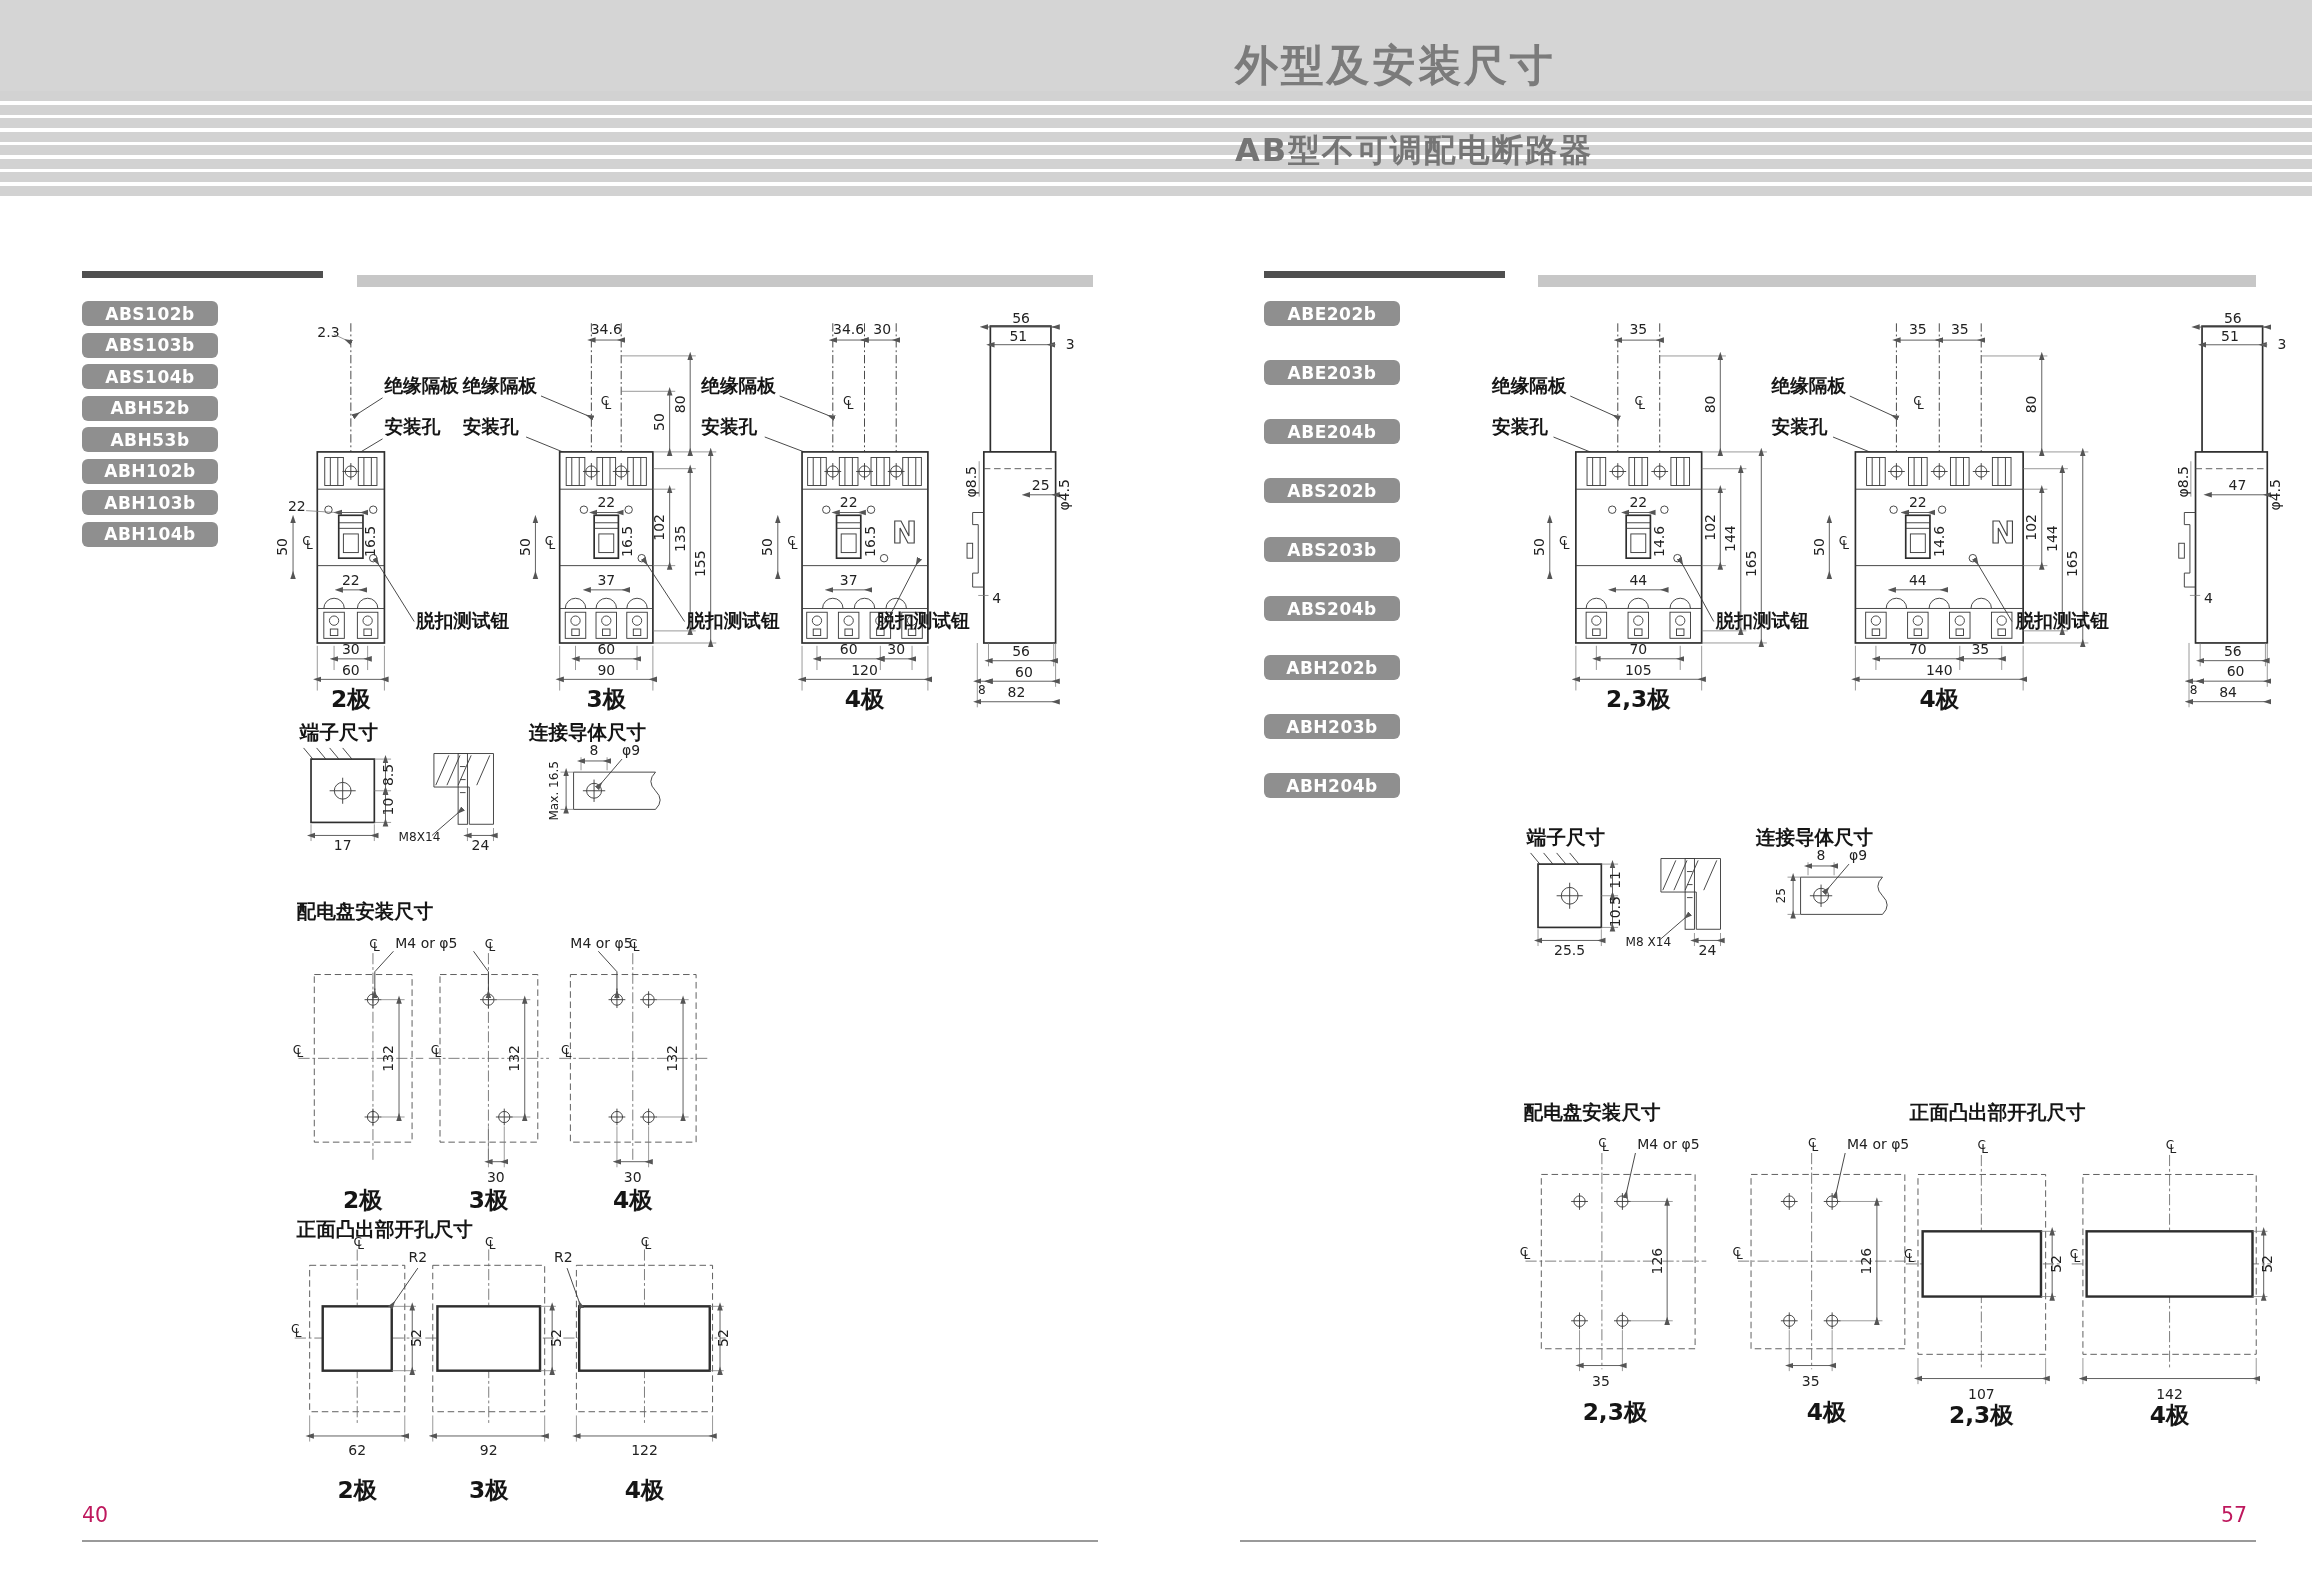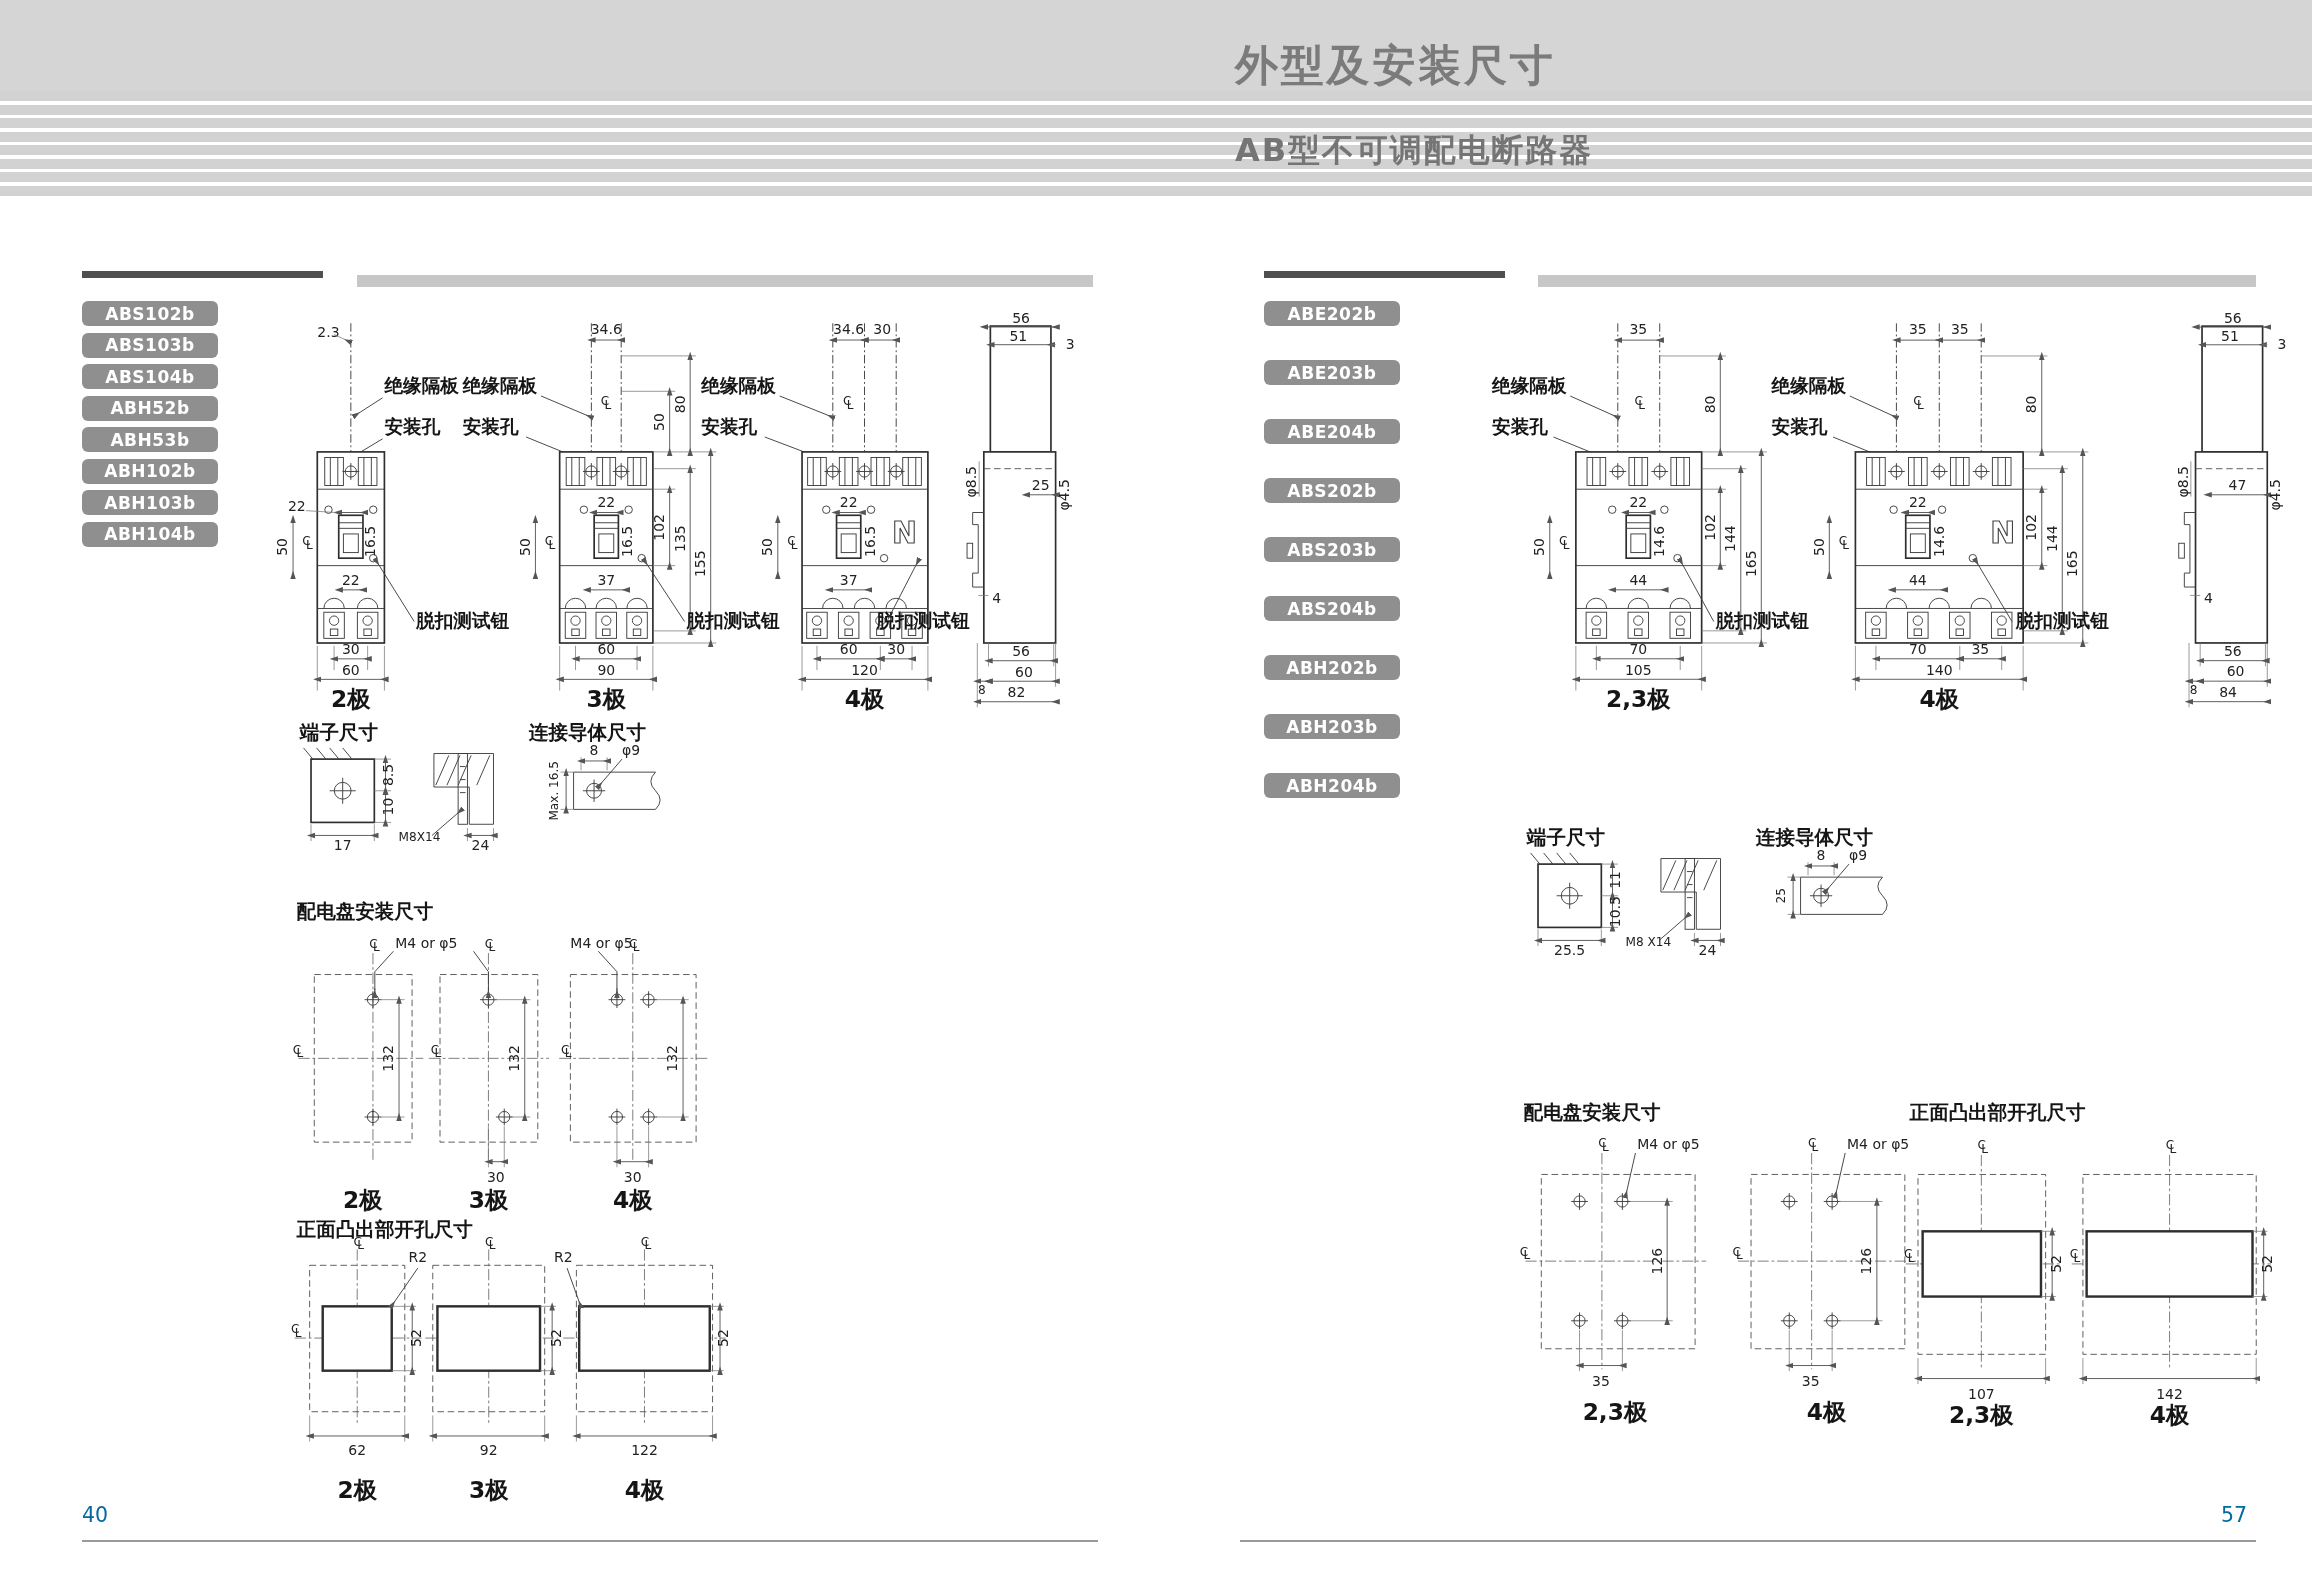--- a/index.html
+++ b/index.html
@@ -12,21 +12,21 @@
   .page-title{font-size:43px;font-weight:bold;color:#7b7b7b;letter-spacing:2.8px;}
   .page-subtitle{font-size:32px;font-weight:bold;color:#757575;letter-spacing:1.9px;}
   
   .bar-dark{height:6.5px;background:#4f4f4f;}
   .bar-light{height:12px;background:#c7c7c7;}
   
   .badges{display:flex;flex-direction:column;gap:6.5px;width:136px;}
   .badge{height:25px;border-radius:6px;background:#8f8f8f;color:#fff;font-size:17px;
     font-weight:bold;display:flex;align-items:center;justify-content:center;letter-spacing:0.5px;}
   
-  .pgnum{font-size:20.5px;color:#0369a1;}
+  .pgnum{font-size:20.5px;color:#be185d;}
   .footrule{height:1.9px;background:#9a9a9a;}
   
   svg{overflow:visible;}
   .ln{stroke:#3c3c3c;stroke-width:1;fill:none;}
   .bd{stroke:#2e2e2e;stroke-width:1.8;fill:#fff;}
   .bd2{stroke:#2e2e2e;stroke-width:2.6;fill:#fff;}
   .dim{stroke:#555;stroke-width:1;fill:none;marker-start:url(#ar);marker-end:url(#ar);}
   .ext{stroke:#777;stroke-width:.8;fill:none;}
   .dsh{stroke:#555;stroke-width:1;fill:none;stroke-dasharray:7 4;}
   .ddot{stroke:#666;stroke-width:.9;fill:none;stroke-dasharray:12 3 3 3;}

